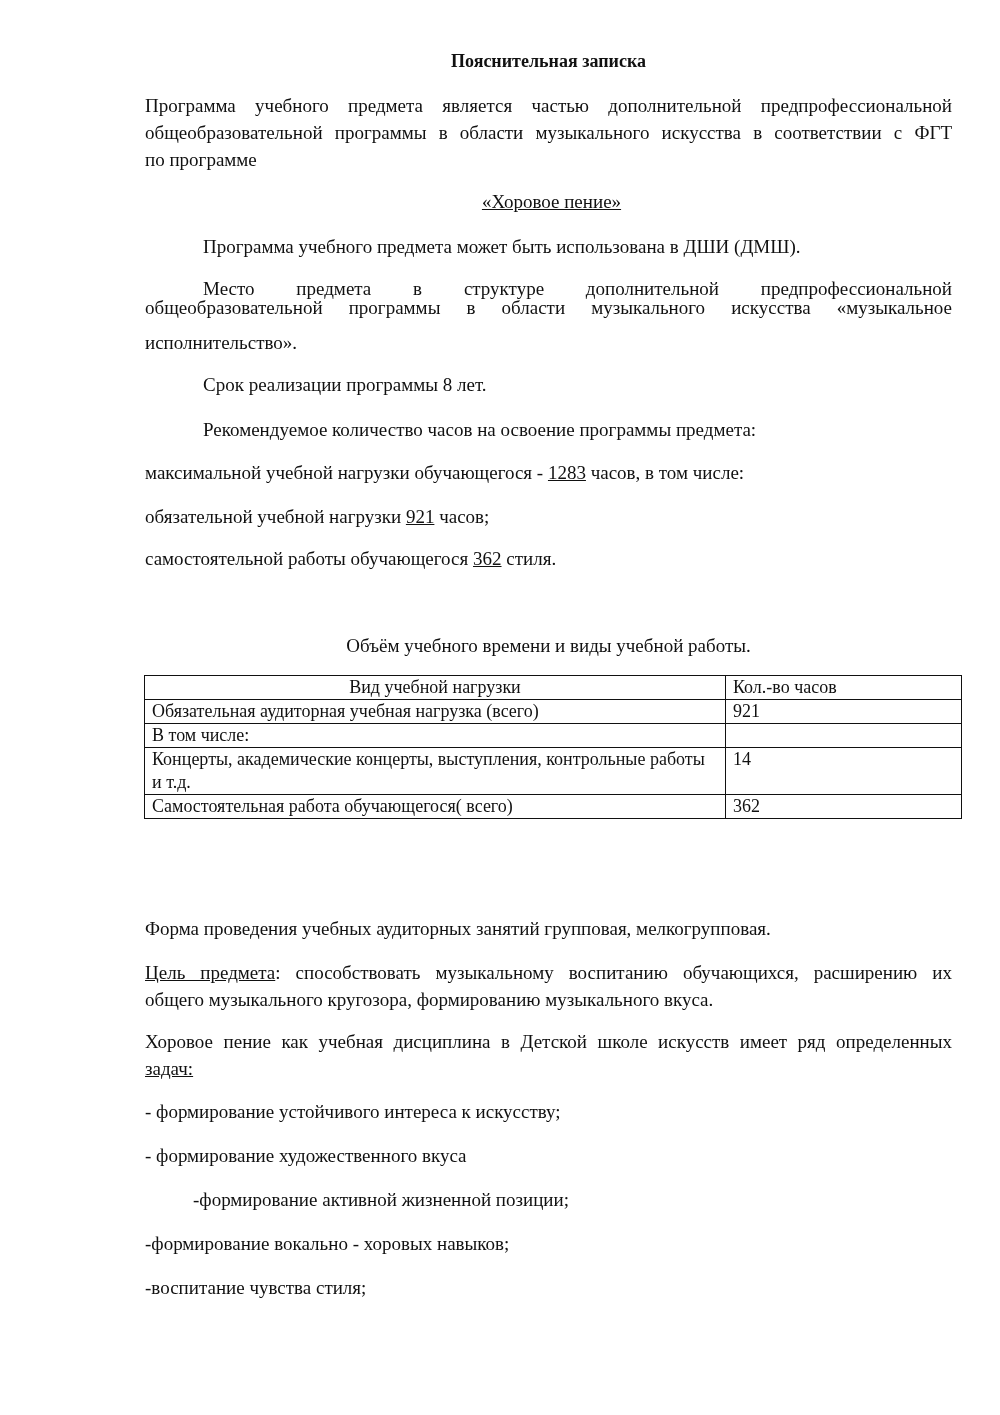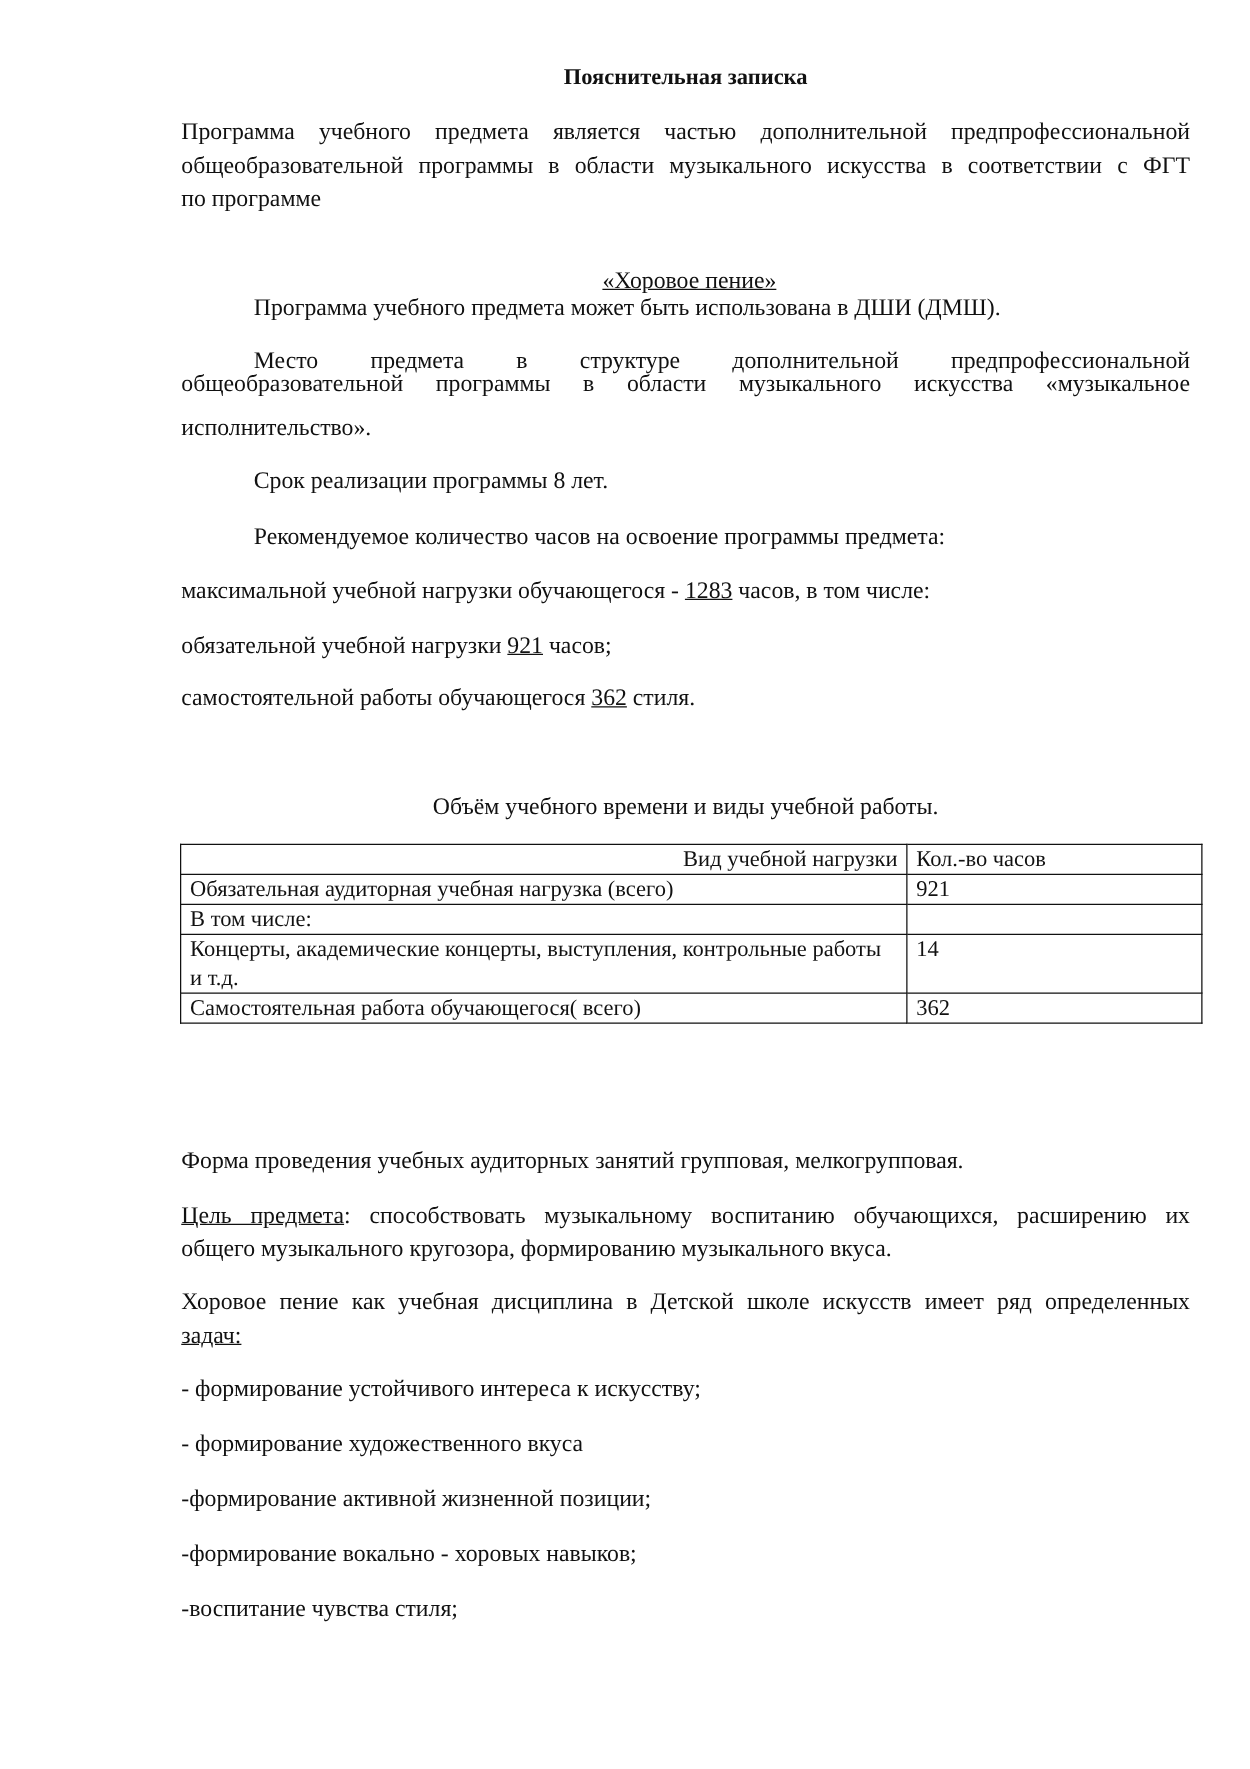--- a/index.html
+++ b/index.html
@@ -16,21 +16,21 @@
 <body>
 
 <div class="p c" style="top:48px;font-weight:bold;font-size:18px;">Пояснительная записка</div>
 
 <div>
   <div class="p just" style="top:92px;">Программа учебного предмета является частью дополнительной предпрофессиональной</div>
   <div class="p just" style="top:119px;">общеобразовательной программы в области музыкального искусства в соответствии с ФГТ</div>
   <div class="p" style="top:146px;">по программе</div>
 </div>
 
-<div class="p c" style="top:188px;left:148px;margin-top:23px;"><u>«Хоровое пение»</u></div>
+<div class="p c" style="top:188px;left:148px;"><u>«Хоровое пение»</u></div>
 
 <div class="p" style="top:233px;left:203px;width:750px;">Программа учебного предмета может быть использована в ДШИ (ДМШ).</div>
 
 <div>
   <div class="p just" style="top:275px;left:203px;width:749px;">Место предмета в структуре дополнительной предпрофессиональной</div>
   <div class="p just" style="top:294px;">общеобразовательной программы в области музыкального искусства «музыкальное</div>
   <div class="p" style="top:329px;">исполнительство».</div>
 </div>
 
 <div class="p" style="top:371px;left:203px;">Срок реализации программы 8 лет.</div>
@@ -38,21 +38,21 @@
 
 <div class="p" style="top:459px;"><span>максимальной учебной нагрузки обучающегося - </span><u>1283</u><span> часов, в том числе:</span></div>
 <div class="p" style="top:503px;"><span>обязательной учебной нагрузки </span><u>921</u><span> часов;</span></div>
 <div class="p" style="top:545px;"><span>самостоятельной работы обучающегося </span><u>362</u><span> стиля.</span></div>
 
 <div class="p c" style="top:632px;">Объём учебного времени и виды учебной работы.</div>
 
 <table>
   <tbody>
       <tr>
-    <td class="h" style="width:566px;text-align:right;">Вид учебной нагрузки</td>
+    <td class="h" style="width:566px;">Вид учебной нагрузки</td>
     <td>Кол.-во часов</td>
   </tr>
   <tr>
         <td>Обязательная аудиторная учебная нагрузка (всего)</td>
         <td>921</td>
       </tr>
   <tr>
         <td>В том числе:</td>
         <td></td>
       </tr>
@@ -74,15 +74,15 @@
   <div class="p" style="top:986px;">общего музыкального кругозора, формированию музыкального вкуса.</div>
 </div>
 
 <div>
   <div class="p just" style="top:1028px;"> Хоровое пение как учебная дисциплина в Детской школе искусств имеет ряд определенных</div>
   <div class="p" style="top:1055px;"><u>задач:</u></div>
 </div>
 
 <div class="p" style="top:1098px;">- формирование устойчивого интереса к искусству;</div>
 <div class="p" style="top:1142px;">- формирование художественного вкуса</div>
-<div class="p" style="top:1186px;">-формирование активной жизненной позиции;</div>
+<div class="p" style="top:1186px;margin-left:48px;">-формирование активной жизненной позиции;</div>
 <div class="p" style="top:1230px;">-формирование вокально - хоровых навыков;</div>
 <div class="p" style="top:1274px;">-воспитание чувства стиля;</div>
 
 </body></html>

